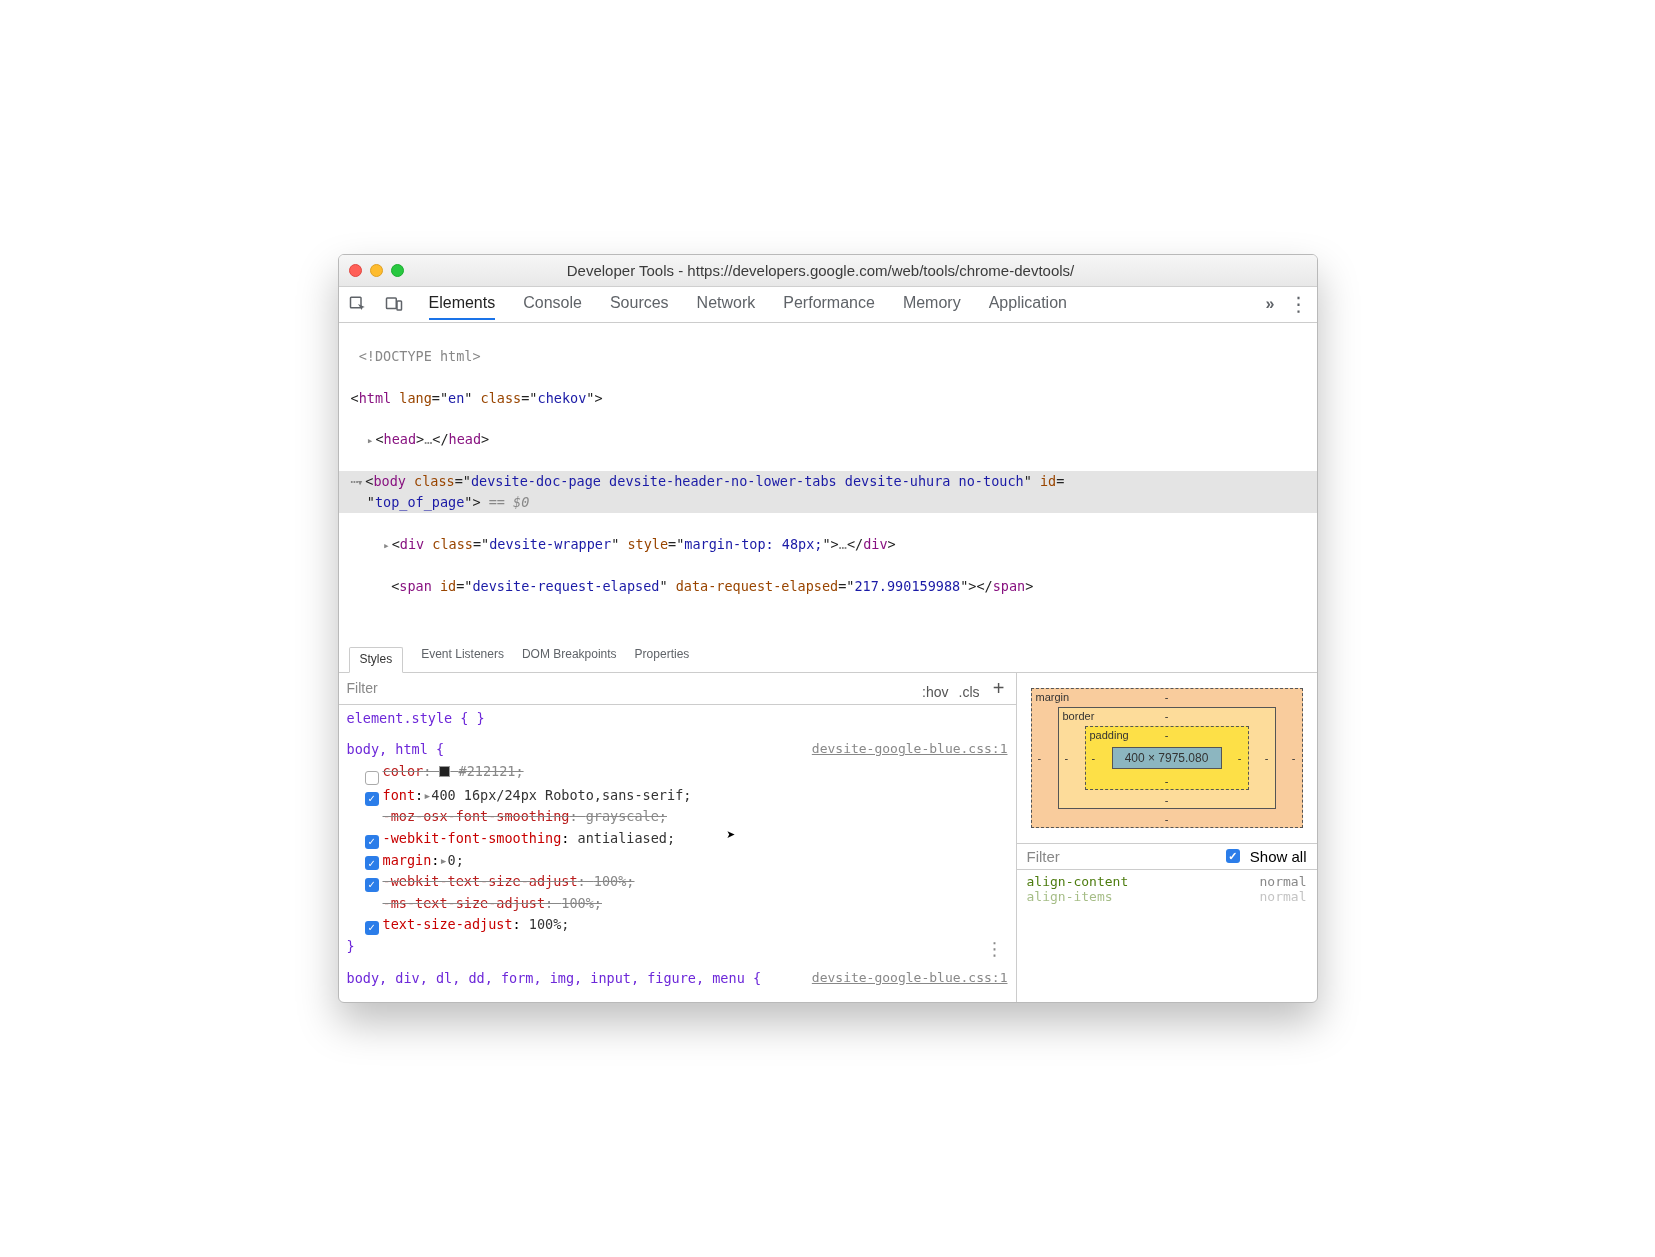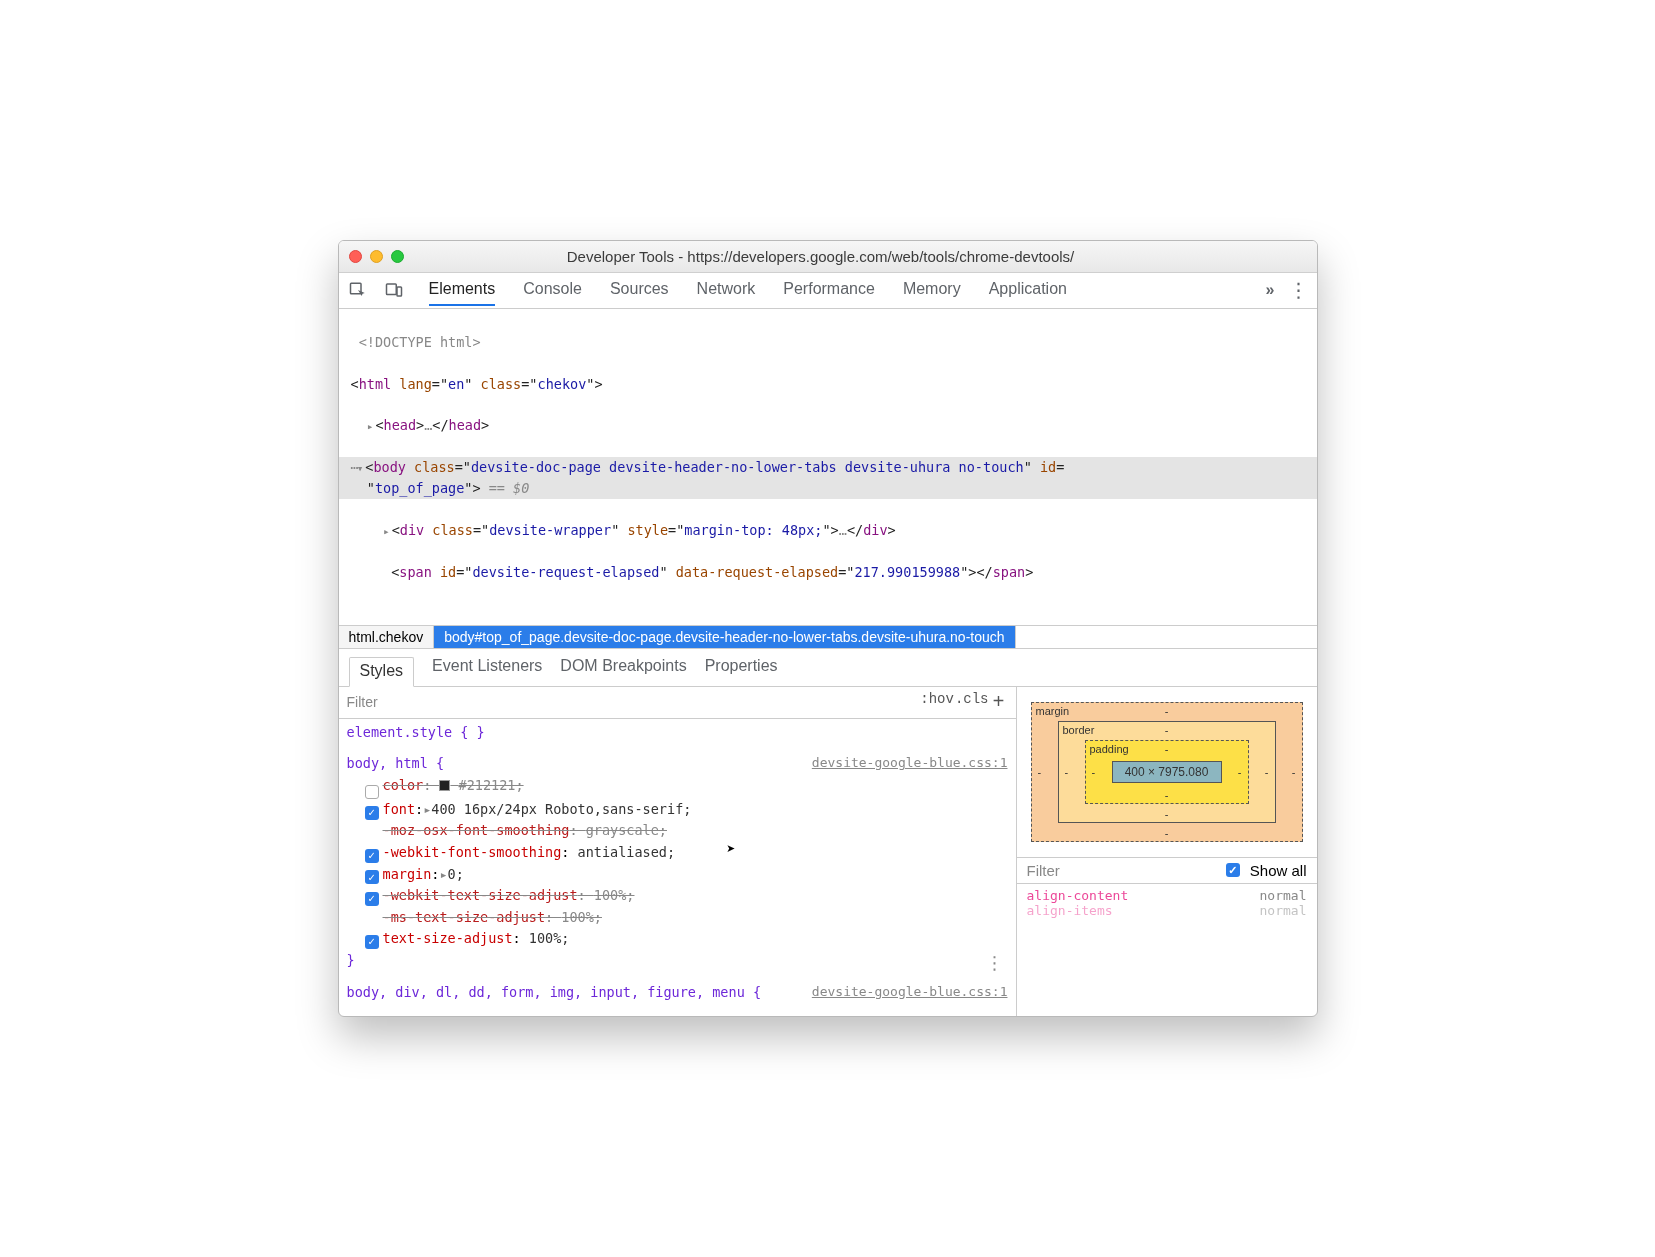--- a/index.html
+++ b/index.html
@@ -72,31 +72,31 @@
   .tri::before { content:"▸"; color:#888; margin-right:2px; font-size:11px;}
   .tri-open::before { content:"▾"; color:#888; margin-right:2px; font-size:11px;}
   .ellips { color:#888; letter-spacing:-2px;}
   
   .crumb-bar { display:flex; border-top:1px solid #ccc; border-bottom:1px solid #ccc; font-size:14px;}
   .crumb { padding: 3px 10px; background:#f5f5f5; border-right:1px solid #ccc; }
   .crumb.sel2 { background:#2b7de9; color:#fff; flex-shrink:1; overflow:hidden; text-overflow:ellipsis; white-space:nowrap;}
   .crumb-rest { flex:1; background:#fff;}
   
   .subtabs {
-    display:flex; gap:18px; padding:8px 10px 0 10px; font-size:16px; color:#5f6368;
+    display:flex; gap:18px; padding:8px 10px 0 10px; font-size:12px; color:#5f6368;
     border-bottom:1px solid #ccc;
   }
   .subtab { padding-bottom:6px; cursor:pointer;}
   .subtab.active { color:#333; border:1px solid #ccc; border-bottom-color:#fff; padding:4px 10px 6px 10px; border-radius:2px 2px 0 0; margin-bottom:-1px; background:#fff;}
   
   .split { display:flex; }
   .styles-col { flex: 1; border-right:1px solid #ccc;}
   .filter-row { display:flex; align-items:center; padding:4px 8px; border-bottom:1px solid #ccc; font-size:14px;}
   .filter-row .ph { color:#888;}
-  .filter-right { margin-left:auto; display:flex; gap:1px; align-items:flex-start; font-family:Liberation Mono, monospace; font-size:14px; color:#555;}
+  .filter-right { margin-left:auto; display:flex; gap:10px; align-items:flex-end; font-family:Liberation Sans, sans-serif; font-size:14px; color:#555;}
   .plus { font-size:20px; color:#555; width:18px; text-align:center;}
   
   .rules { font-family: Menlo, Consolas, monospace; font-size:13.5px; line-height:1.6; padding:3px 8px;}
   .ruleblock { padding-bottom:6px; margin-bottom:4px; position:relative;}
   .srclink { float:right; text-decoration:underline; color:#888; font-size:13px;}
   .check { width:14px; height:14px; border-radius:3px; background:#2b7de9; display:inline-flex; align-items:center; justify-content:center; vertical-align:-2px; margin-right:4px;}
   .check::after{ content:"✓"; color:#fff; font-size:11px; font-weight:bold;}
   .check.empty{ background:#fff; border:1px solid #aaa;}
   .check.empty::after{content:"";}
   .prop { margin-left:18px; }
@@ -117,21 +117,21 @@
   .bm-label{ position:absolute; top:2px; left:4px; font-size:11px;}
   .bm-dash{ position:absolute; font-size:11px;}
   .bm-top{top:2px;left:50%;transform:translateX(-50%);} 
   .bm-bottom{bottom:2px;left:50%;transform:translateX(-50%);} 
   .bm-left{left:6px;top:50%;transform:translateY(-50%);} 
   .bm-right{right:6px;top:50%;transform:translateY(-50%);}
   
   .comp-filter { display:flex; align-items:center; padding:4px 10px; border-top:1px solid #ccc; border-bottom:1px solid #ccc; font-size:15px;}
   .comp-filter .lbl{margin-left:auto; display:flex; align-items:center; gap:6px;}
   .comp-list { font-family:Menlo,monospace; font-size:13px; padding:4px 10px; color:#888;}
-  .comp-list .cp { color:#ec4899;}
+  .comp-list .cp { color:#4d7c0f;}
   .comp-list .cv { float:right; color:#888;}
   
   .cursor-ptr { position:absolute; font-size:15px; color:#000;}
 </style>
 </head>
 <body>
 
 <div class="window">
   <div class="titlebar">
     <div class="traffic">
@@ -173,25 +173,20 @@
   <div class="dom-panel">
 <div class="row"> <span class="grey">&lt;!DOCTYPE html&gt;</span></div>
 <div class="row"><span class="dark">&lt;</span><span class="tag">html </span><span class="attr">lang</span><span class="dark">="</span><span class="val">en</span><span class="dark">" </span><span class="attr">class</span><span class="dark">="</span><span class="val">chekov</span><span class="dark">"&gt;</span></div>
 <div class="row">  <span class="tri"></span><span class="dark">&lt;</span><span class="tag">head</span><span class="dark">&gt;</span><span class="grey">…</span><span class="dark">&lt;/</span><span class="tag">head</span><span class="dark">&gt;</span></div>
 <div class="sel"><span class="ellips">⋯</span><span class="tri-open"></span><span class="dark">&lt;</span><span class="tag">body </span><span class="attr">class</span><span class="dark">="</span><span class="val">devsite-doc-page devsite-header-no-lower-tabs devsite-uhura no-touch</span><span class="dark">" </span><span class="attr">id</span><span class="dark">=
   "</span><span class="val">top_of_page</span><span class="dark">"&gt; </span><span class="grey" style="font-style:italic;">== $0</span></div>
 <div class="row">    <span class="tri"></span><span class="dark">&lt;</span><span class="tag">div </span><span class="attr">class</span><span class="dark">="</span><span class="val">devsite-wrapper</span><span class="dark">" </span><span class="attr">style</span><span class="dark">="</span><span class="val">margin-top: 48px;</span><span class="dark">"&gt;</span><span class="grey">…</span><span class="dark">&lt;/</span><span class="tag">div</span><span class="dark">&gt;</span></div>
 <div class="row">     <span class="dark">&lt;</span><span class="tag">span </span><span class="attr">id</span><span class="dark">="</span><span class="val">devsite-request-elapsed</span><span class="dark">" </span><span class="attr">data-request-elapsed</span><span class="dark">="</span><span class="val">217.990159988</span><span class="dark">"&gt;&lt;/</span><span class="tag">span</span><span class="dark">&gt;</span></div>
   </div>
 
-  <div class="crumb-bar">
-    <div class="crumb">html.chekov</div>
-    <div class="crumb sel2">body#top_of_page.devsite-doc-page.devsite-header-no-lower-tabs.devsite-uhura.no-touch</div>
-    <div class="crumb-rest"></div>
-  </div>
 
   <div class="subtabs">
     <span class="subtab active">Styles</span>
     <span class="subtab">Event Listeners</span>
     <span class="subtab">DOM Breakpoints</span>
     <span class="subtab">Properties</span>
   </div>
 
   <div class="split">
     <div class="styles-col">

